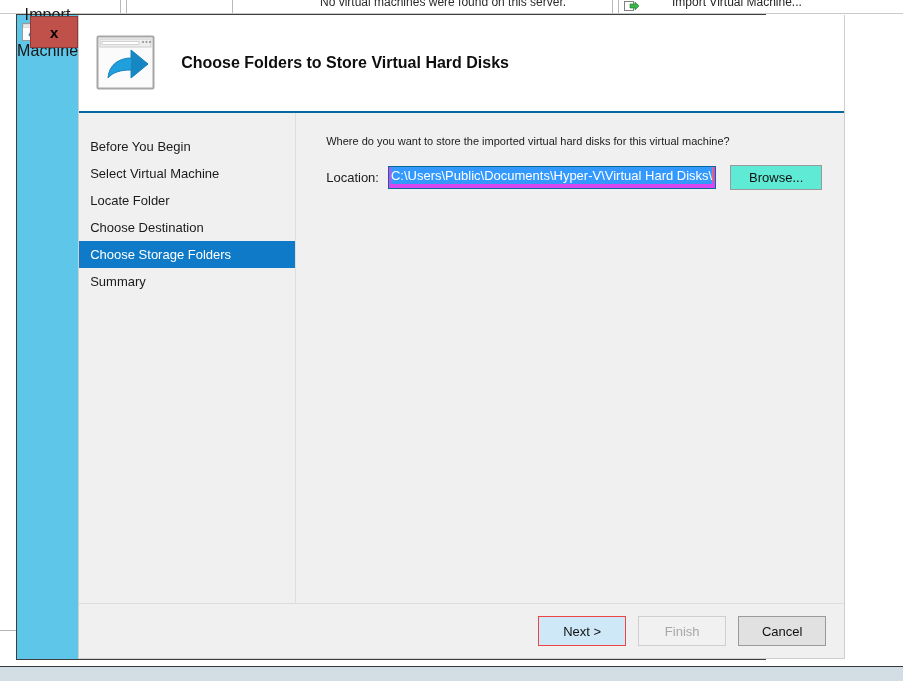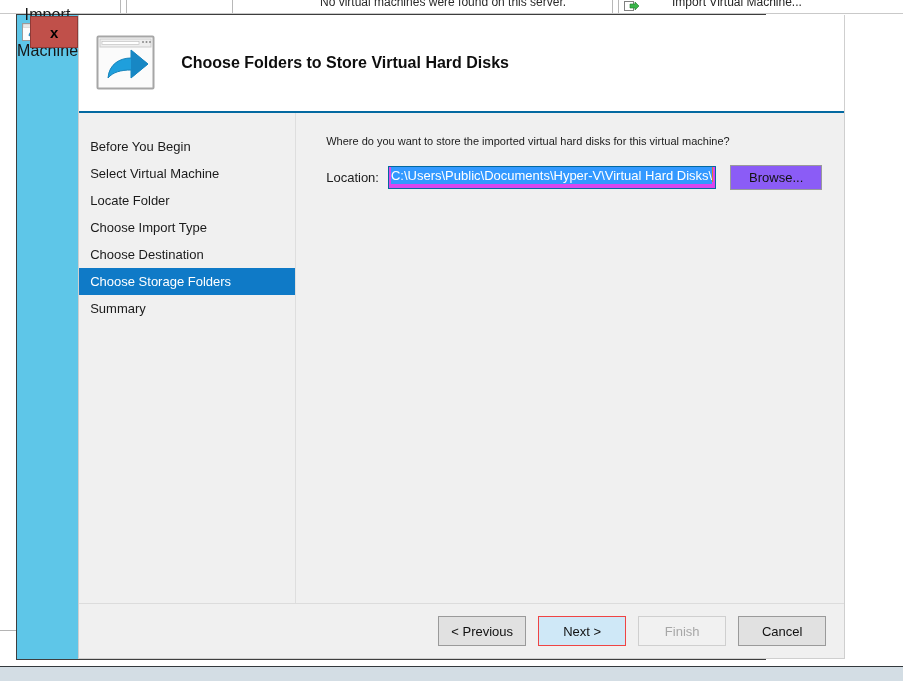--- a/index.html
+++ b/index.html
@@ -230,21 +230,21 @@
   #caret {
     width: 1px;
     height: 15px;
     background: #d6802a;
     margin-left: 0px;
   }
   #browse-button {
     flex: 0 0 92px;
     height: 25px;
     margin-left: 14px;
-    background: #8b5cf6;
+    background: #5eead4;
     border: 1px solid #9a9a9a;
     font-size: 13px;
     color: #121212;
     cursor: pointer;
     font-family: "Liberation Sans", sans-serif;
   }
 
   
   #wiz-footer {
     flex: 0 0 55px;
@@ -328,21 +328,20 @@
       </svg>
       <div id="wiz-header-title">Choose Folders to Store Virtual Hard Disks</div>
     </div>
 
     <div id="wiz-body">
 
       <div id="sidebar">
         <div class="nav-item">Before You Begin</div>
         <div class="nav-item">Select Virtual Machine</div>
         <div class="nav-item">Locate Folder</div>
-        <div class="nav-item">Choose Import Type</div>
         <div class="nav-item">Choose Destination</div>
         <div class="nav-item selected">Choose Storage Folders</div>
         <div class="nav-item">Summary</div>
       </div>
 
       <div id="content">
         <div id="intro-text">Where do you want to store the imported virtual hard disks for this virtual machine?</div>
 
         <div id="location-row">
           <div id="location-label">Location:</div>
@@ -350,20 +349,19 @@
             <span id="location-value">C:\Users\Public\Documents\Hyper-V\Virtual Hard Disks\</span>
             <span id="caret"></span>
           </div>
           <button id="browse-button">Browse...</button>
         </div>
       </div>
 
     </div>
 
     <div id="wiz-footer">
-      <button class="btn">&lt; Previous</button>
       <button class="btn default">Next &gt;</button>
       <button class="btn disabled">Finish</button>
       <button class="btn">Cancel</button>
     </div>
 
   </div>
 </div>
 
 </body></html>

